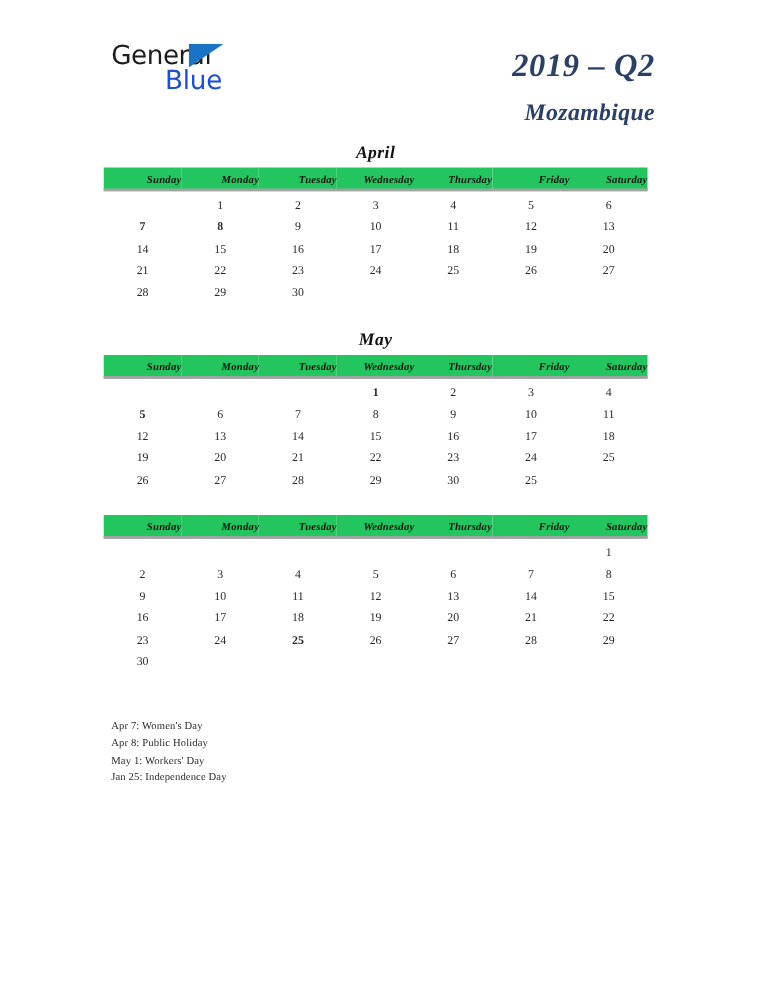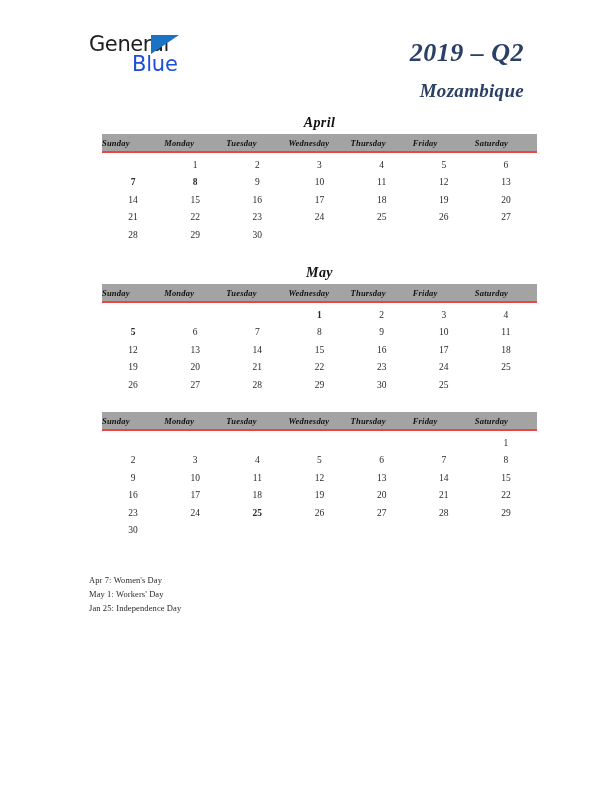--- a/index.html
+++ b/index.html
@@ -81,21 +81,21 @@
     font-size: 19px;
     color: #2b4066;
     line-height: 1.3;
     margin-top: 11px;
     letter-spacing: 0.3px;
   }
 
   
   .month-block {
     position: absolute;
-    left: 102px;
+    left: 83px;
     width: 435px;
   }
   #month-0 { top: 112px; }
   #month-1 { top: 262px; }
   #month-2 { top: 412px; }
 
   .month-name {
     text-align: center;
     font-family: "Liberation Serif", serif;
     font-style: italic;
@@ -106,29 +106,29 @@
     height: 22px;
     line-height: 22px;
   }
 
   table.cal {
     border-collapse: collapse;
     width: 435px;
     table-layout: fixed;
   }
   table.cal th {
-    background: #a3a3a3;
-    border-bottom: 2px solid #ef4444;
+    background: #22c55e;
+    border-bottom: 2px solid #a3a3a3;
     font-family: "Liberation Serif", serif;
     font-style: italic;
     font-weight: bold;
     font-size: 8.5px;
     color: #111111;
     height: 17px;
-    text-align: left;
+    text-align: right;
     letter-spacing: 0.2px;
     padding: 0;
   }
   table.cal td {
     height: 17.5px;
     text-align: center;
     vertical-align: middle;
     font-family: "Liberation Serif", serif;
     font-size: 9.5px;
     color: #2a2a2a;
@@ -373,15 +373,16 @@
           <td></td>
           <td></td>
           <td></td>
         </tr>
       </tbody>
   </table>
 </div>
 
 <div class="legend">
     <div class="legend-item">Apr 7: Women's Day</div>
+    <div class="legend-item">Apr 8: Public Holiday</div>
     <div class="legend-item">May 1: Workers' Day</div>
     <div class="legend-item">Jan 25: Independence Day</div>
   </div>
 
 </body></html>

